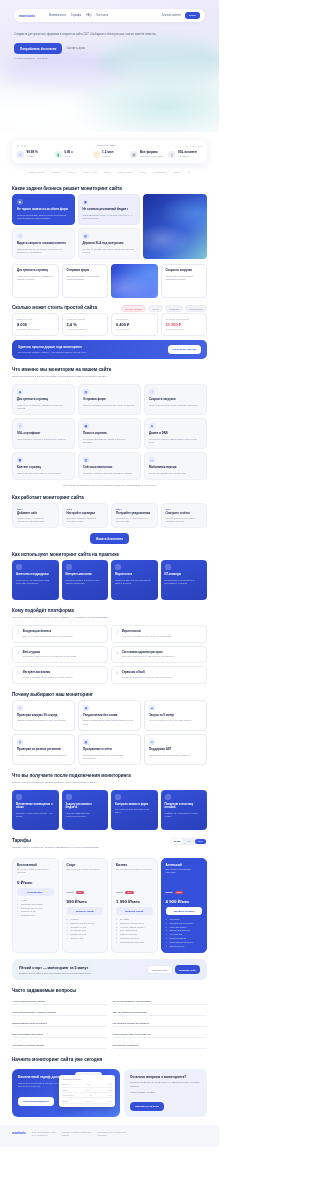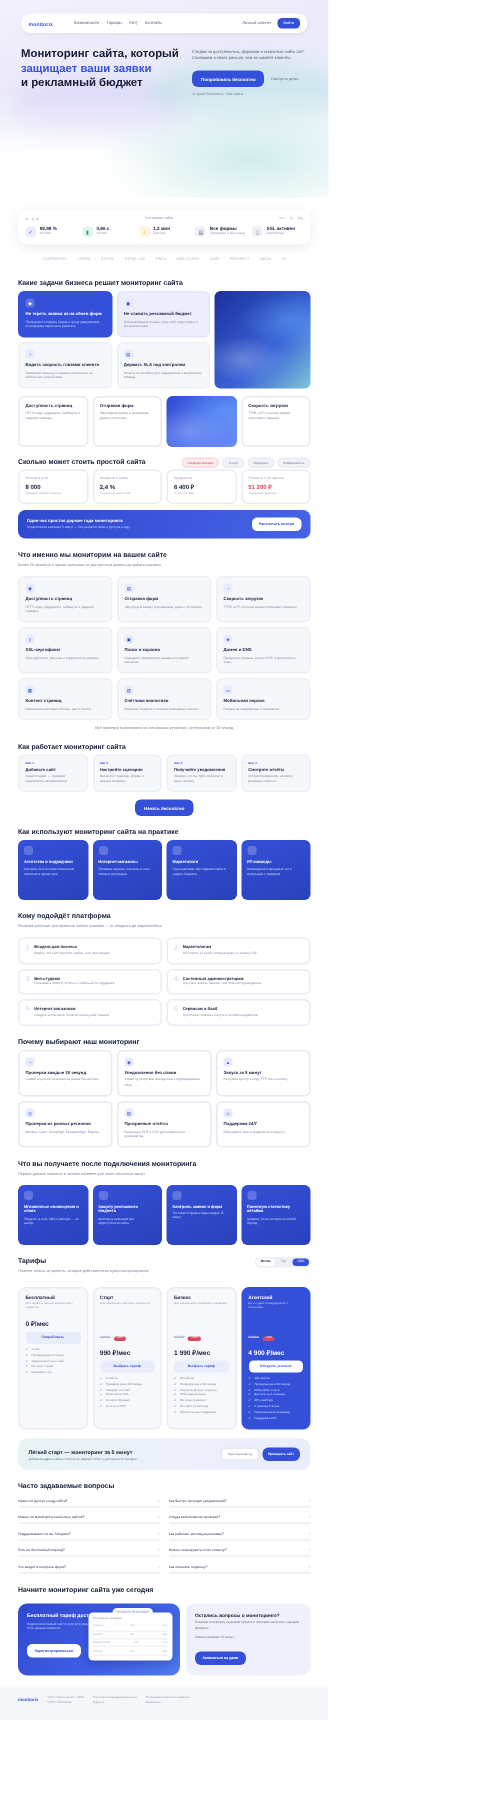--- a/index.html
+++ b/index.html
@@ -348,27 +348,20 @@
         <span>FAQ</span>
         <span>Контакты</span>
       </div>
       <div class="nav-right">
         <span class="nav-login">Личный кабинет</span>
         <button class="nav-cta">Войти</button>
       </div>
     </nav>
 
     <div class="hero-body">
-      <div class="hero-left">
-        <div class="hero-h1">
-          <div>Мониторинг сайта, который</div>
-          <div class="accent">защищает ваши заявки</div>
-          <div>и рекламный бюджет</div>
-        </div>
-      </div>
       <div class="hero-right">
         <div class="hero-sub">Следим за доступностью, формами и скоростью сайта 24/7. Сообщаем о сбоях раньше, чем их заметят клиенты.</div>
         <div class="hero-actions">
           <button class="btn-primary">Попробовать бесплатно</button>
           <span class="btn-ghost">Смотреть демо</span>
         </div>
         <div class="hero-note" style="margin-top:3px">14 дней бесплатно · Без карты</div>
       </div>
     </div>
     <div class="hero-wave"></div>

